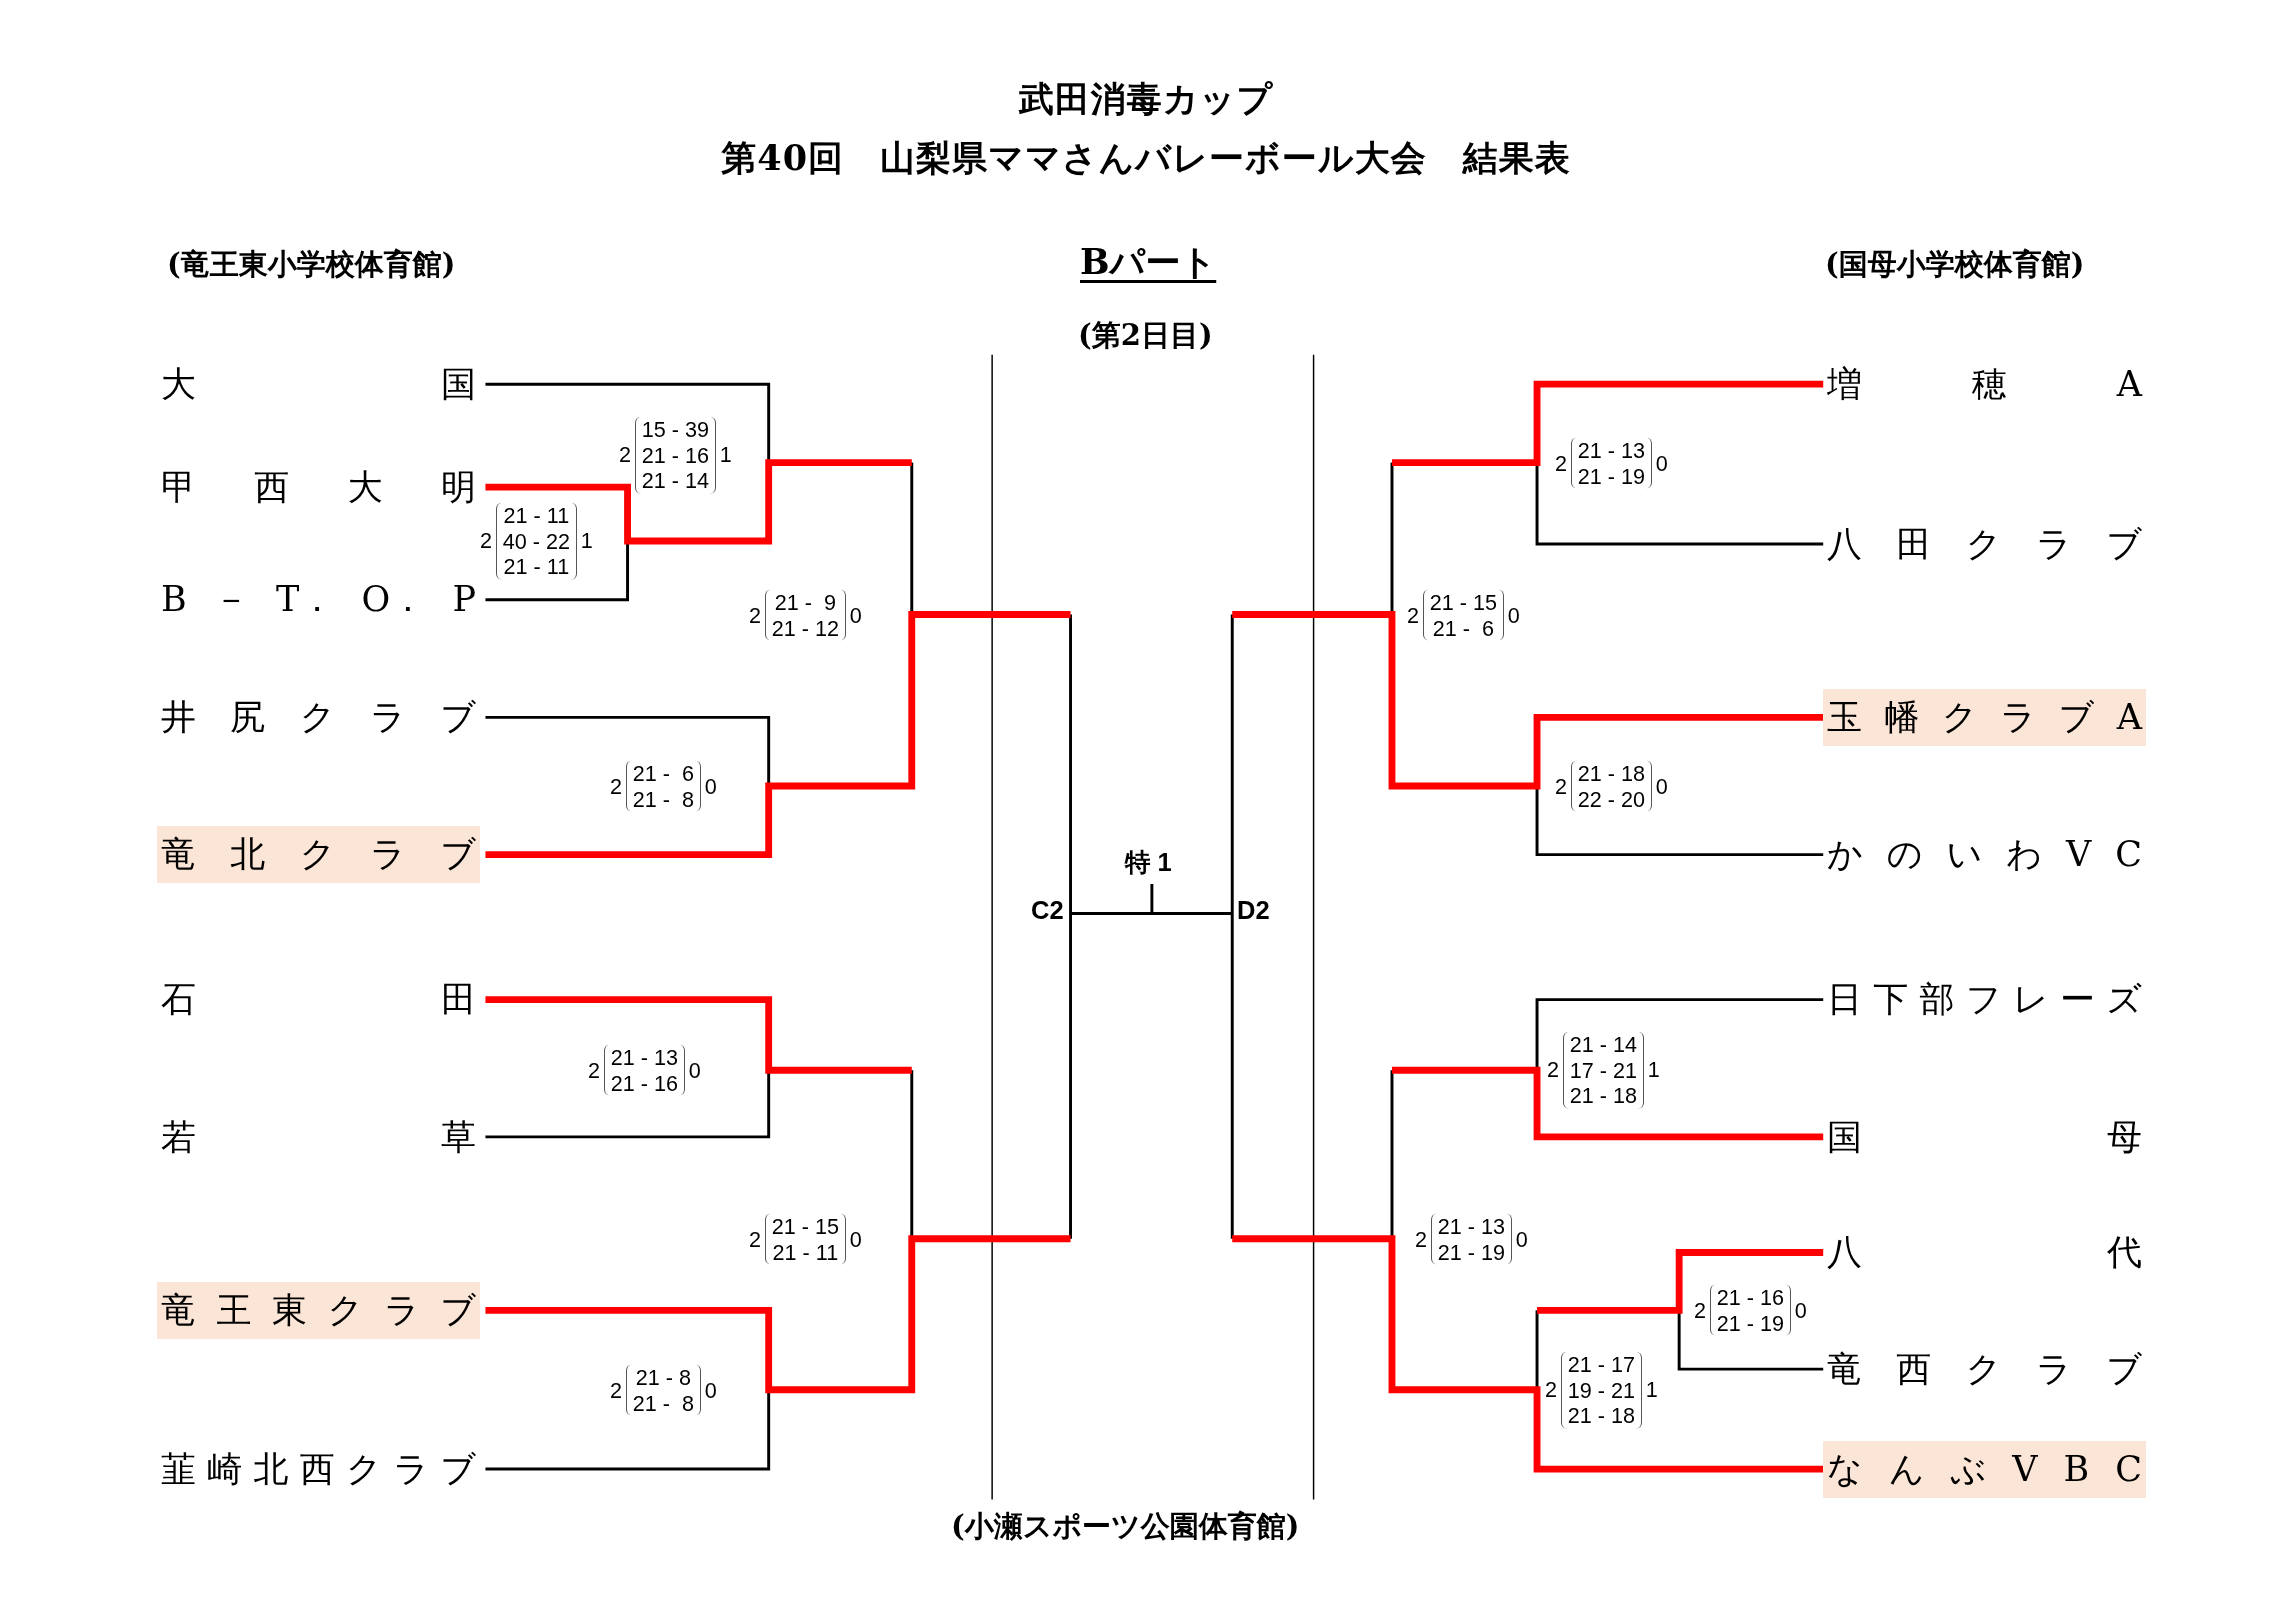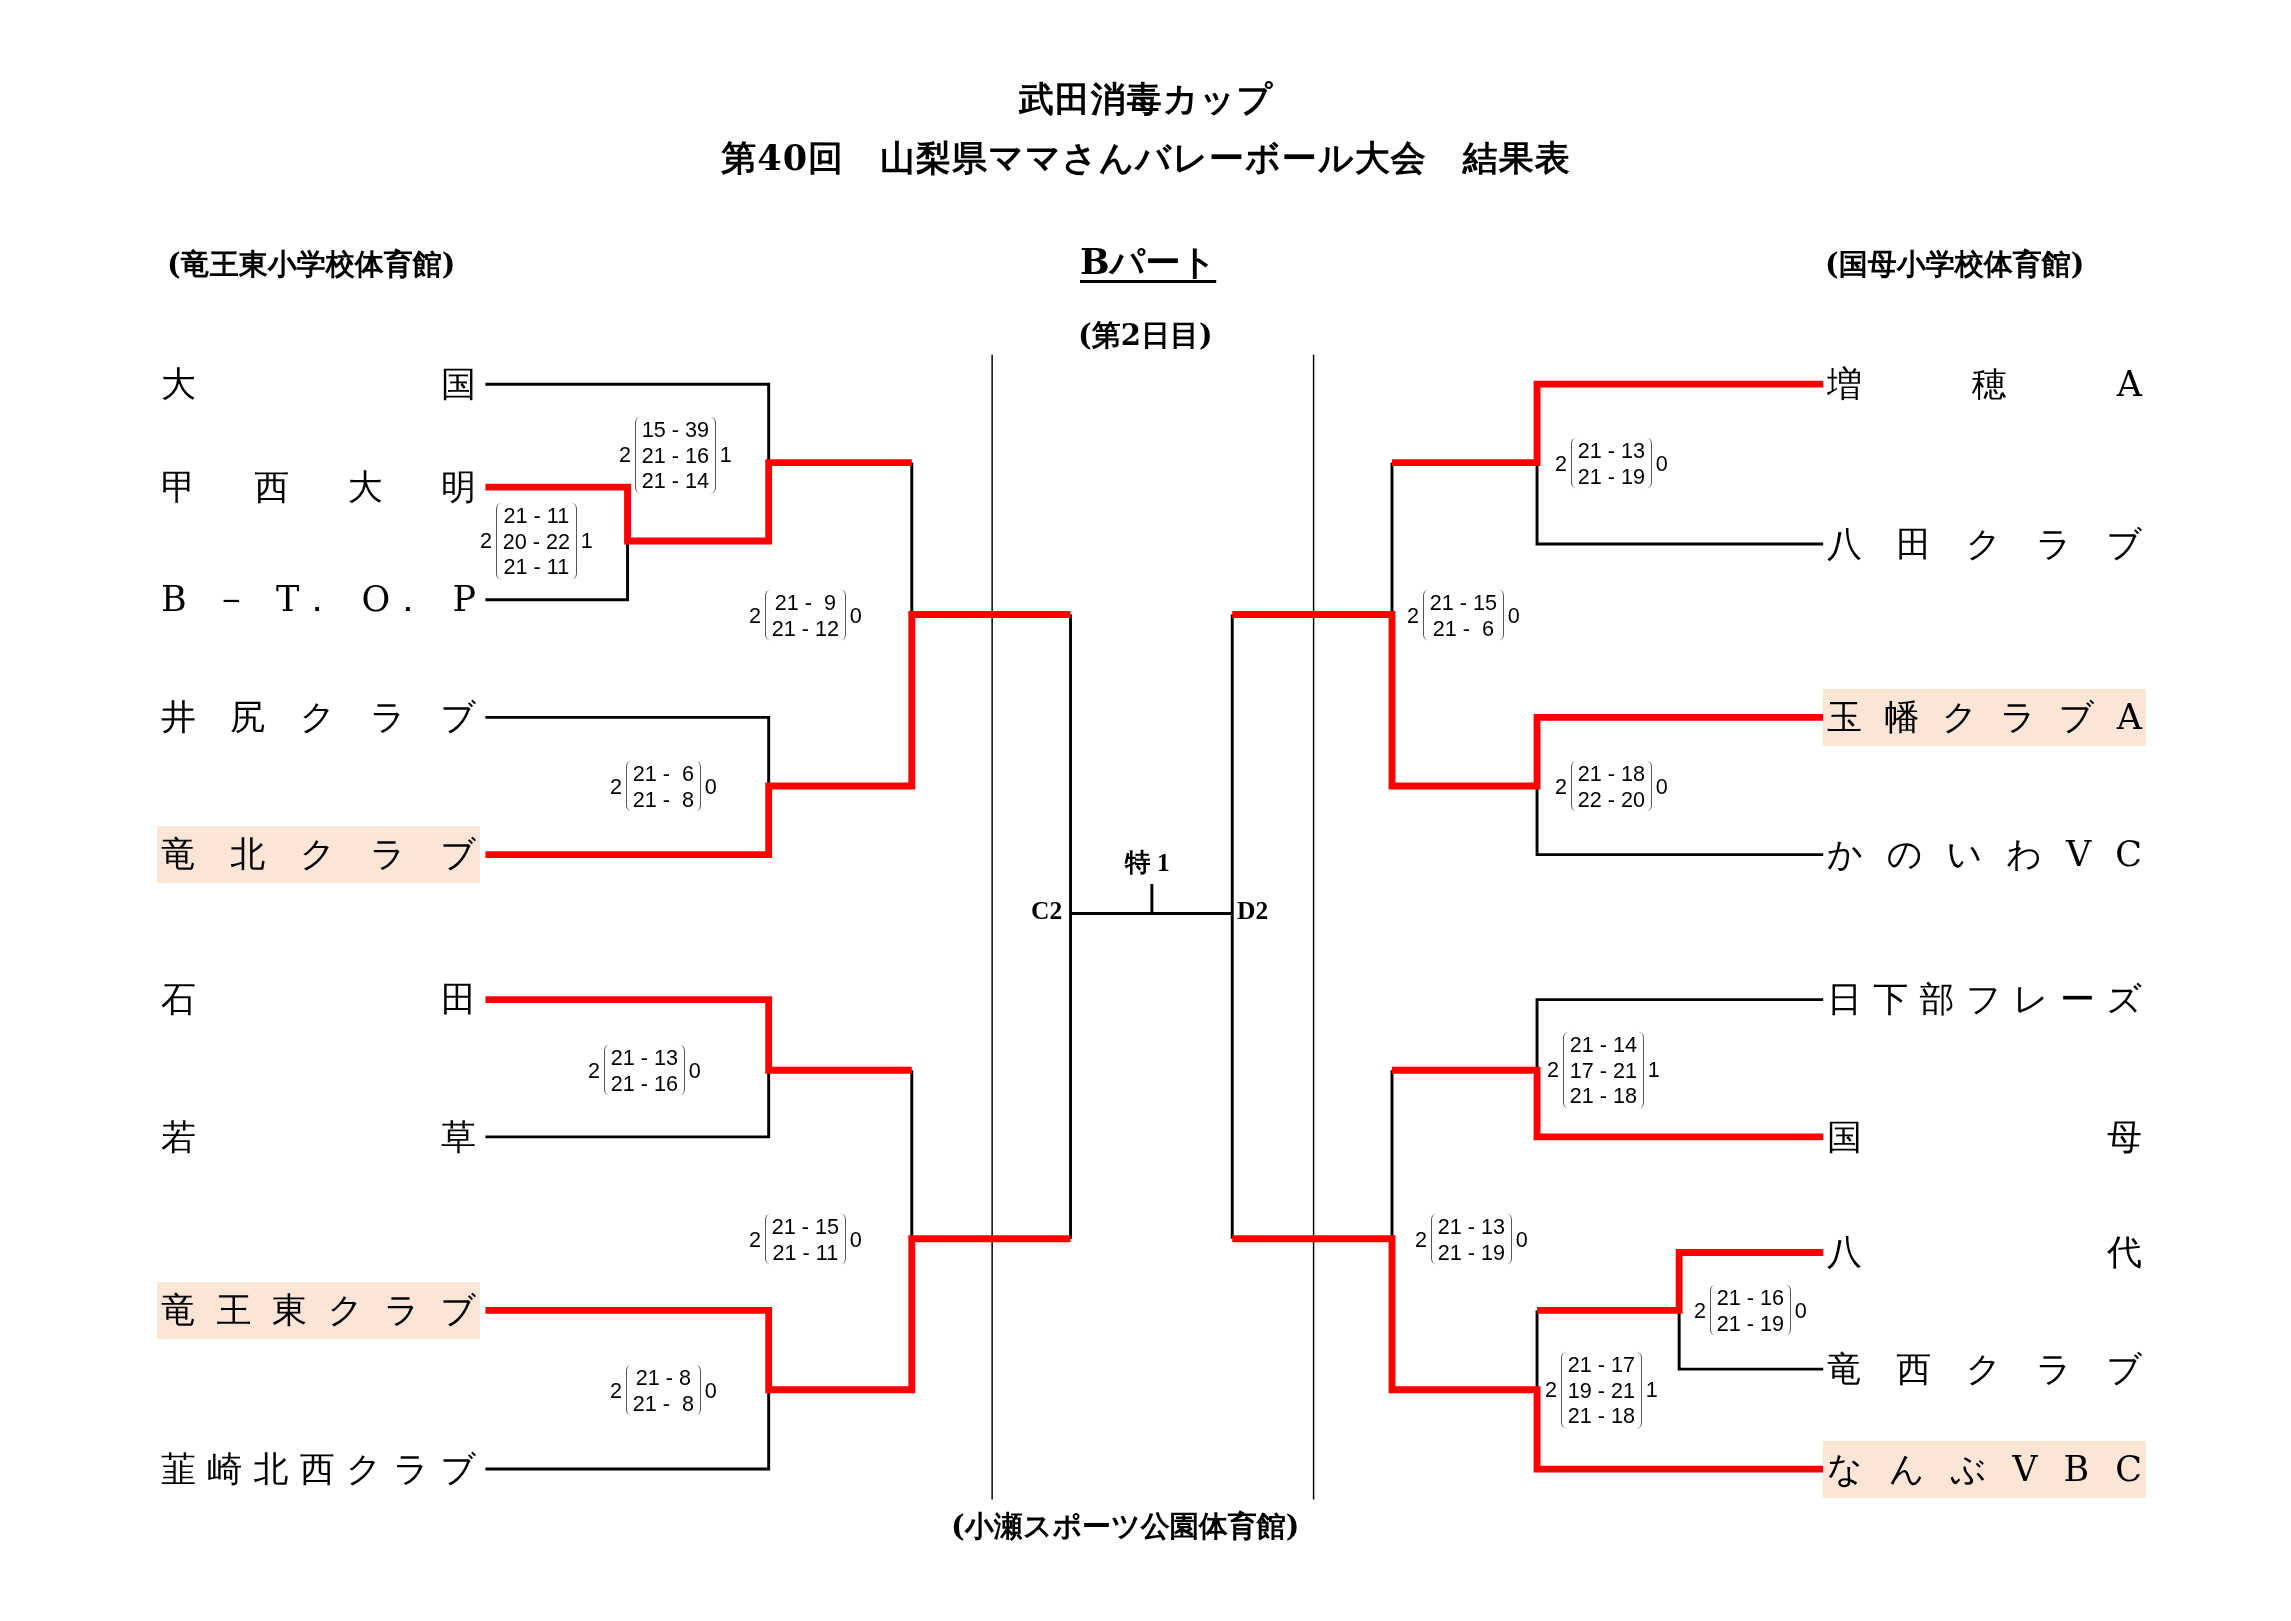--- a/index.html
+++ b/index.html
@@ -8,21 +8,21 @@
   .abs { position:absolute; }
   .title { left:0; width:2292px; text-align:center; font-size:35px; font-weight:bold; letter-spacing:1px; }
   .venue { font-size:29px; font-weight:bold; white-space:nowrap; }
   .part { font-size:35px; font-weight:bold; text-decoration:underline; text-underline-offset:5.9px; }
   .team { font-size:35px; height:57px; line-height:57px; width:323px; display:flex; justify-content:space-between; align-items:center; box-sizing:border-box; padding:0 3.9px; }
   .team.hl { background:#fbe5d6; }
   .team span { display:inline-block; }
   .score { font-family:"Liberation Sans","DejaVu Sans",sans-serif; font-size:21.6px; display:flex; align-items:center; white-space:nowrap; }
   .score .sets { display:flex; flex-direction:column; border-left:1.5px solid #555; border-right:1.5px solid #555; border-radius:5.9px; padding:0 5.9px; margin:0 3.9px; line-height:25.5px; }
   .score .sets span { text-align:center; }
-  .lbl { font-size:25.5px; font-weight:bold; font-family:Liberation Serif, serif;text-align:right; }
+  .lbl { font-size:25.5px; font-weight:bold; font-family:Liberation Sans, sans-serif;text-align:right; }
   svg.br { position:absolute; left:0; top:0; }
 </style>
 </head>
 <body>
 
 <div class="abs title" style="top:76px;">武田消毒カップ</div>
 <div class="abs title" style="top:135px;">第40回　山梨県ママさんバレーボール大会　結果表</div>
 <div class="abs venue" style="left:167px; top:245px;">(竜王東小学校体育館)</div>
 <div class="abs part" style="left:1080px; top:239px;">Bパート</div>
 <div class="abs venue" style="left:1078px; top:316px;">(第2日目)</div>
@@ -195,21 +195,21 @@
       <span>B</span>
       <span>C</span>
     </div>
   </div>
 
 <div id="scores">
     <div class="abs score" style="left: 480px; top: 541px; transform: translateY(-50%);">
       <span>2</span>
       <div class="sets">
         <span style="white-space: pre;">21 - 11</span>
-        <span style="white-space: pre;">20 - 22</span>
+        <span style="white-space: pre;">40 - 22</span>
         <span style="white-space: pre;">21 - 11</span>
       </div>
       <span>1</span>
     </div>
     <div class="abs score" style="left: 619px; top: 455px; transform: translateY(-50%);">
       <span>2</span>
       <div class="sets">
         <span style="white-space: pre;">15 - 39</span>
         <span style="white-space: pre;">21 - 16</span>
         <span style="white-space: pre;">21 - 14</span>

